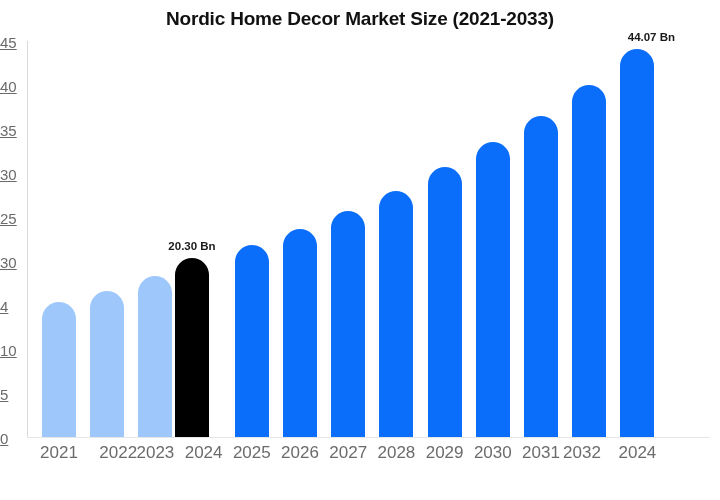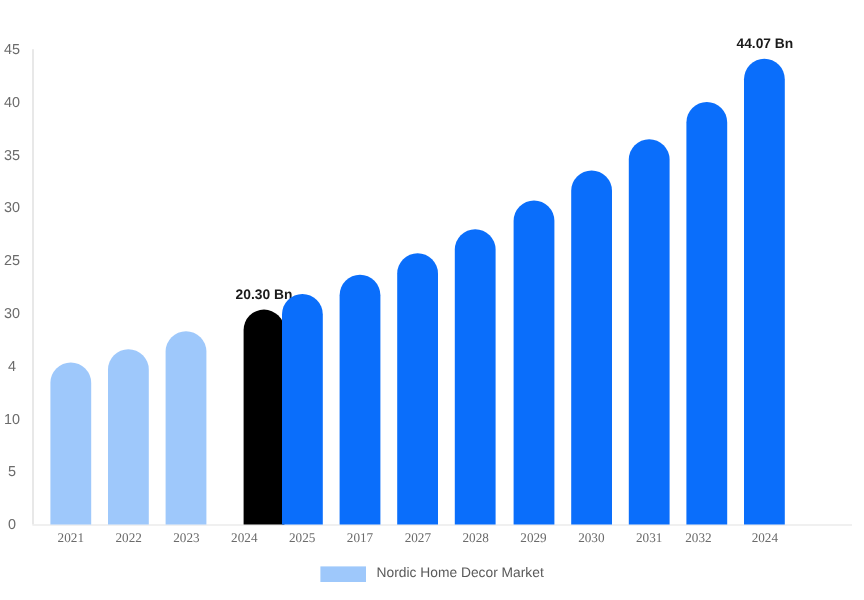--- a/index.html
+++ b/index.html
@@ -62,24 +62,25 @@
     width: 683px;
     height: 1px;
     background: #e6e6e6;
   }
 
   
   .y-tick {
     position: absolute;
     right: 0;
     width: 100%;
-    text-align: center;
-    font-size: 12px;
+    text-align: left;
+    font-size: 15px;
     color: #6b6b6b;
     line-height: 1;
+    text-decoration: underline;
   }
   #y-ticks {
     position: absolute;
     left: 0px;
     top: 41px;
     width: 20px;
     height: 396px;
   }
 
   
@@ -105,24 +106,23 @@
     color: #1a1a1a;
     white-space: nowrap;
   }
 
   
   .x-tick {
     position: absolute;
     top: 444px;
     width: 60px;
     text-align: center;
-    font-size: 11px;
+    font-size: 17px;
     color: #6b6b6b;
     line-height: 1;
-    font-family: Liberation Serif, serif;
   }
 
   
   #legend {
     position: absolute;
     left: 0;
     top: 472px;
     width: 720px;
     display: flex;
     justify-content: center;
@@ -137,20 +137,21 @@
     font-size: 11.5px;
     color: #5a5a5a;
     line-height: 1;
   }
 </style>
 </head>
 <body>
 
 <div id="chart-root">
 
+  <div id="chart-title" style="color: rgb(17, 17, 17);">Nordic Home Decor Market Size (2021-2033)</div>
 
   <div id="y-ticks">
       <div class="y-tick" style="top: 390px;">0</div>
       <div class="y-tick" style="top: 346px;">5</div>
       <div class="y-tick" style="top: 302px;">10</div>
       <div class="y-tick" style="top: 258px;">4</div>
       <div class="y-tick" style="top: 214px;">30</div>
       <div class="y-tick" style="top: 170px;">25</div>
       <div class="y-tick" style="top: 126px;">30</div>
       <div class="y-tick" style="top: 82px;">35</div>
@@ -164,21 +165,21 @@
     <div id="bars-layer">
         <div class="bar-slot" style="left: 15px; height: 396px;">
           <div class="bar" style="height: 134.64px; background: rgb(158, 200, 251);"></div>
         </div>
         <div class="bar-slot" style="left: 63.2px; height: 396px;">
           <div class="bar" style="height: 146.08px; background: rgb(158, 200, 251);"></div>
         </div>
         <div class="bar-slot" style="left: 111.4px; height: 396px;">
           <div class="bar" style="height: 161.04px; background: rgb(158, 200, 251);"></div>
         </div>
-        <div class="bar-slot" style="left: 176px; height: 396px;">
+        <div class="bar-slot" style="left: 148px; height: 396px;">
           <div class="bar" style="height: 178.64px; background: rgb(0, 0, 0);"></div>
           <div class="bar-label" style="bottom: 184.64px;">20.30 Bn</div>
         </div>
         <div class="bar-slot" style="left: 207.8px; height: 396px;">
           <div class="bar" style="height: 191.84px; background: rgb(10, 110, 251);"></div>
         </div>
         <div class="bar-slot" style="left: 256px; height: 396px;">
           <div class="bar" style="height: 207.68px; background: rgb(10, 110, 251);"></div>
         </div>
         <div class="bar-slot" style="left: 304.2px; height: 396px;">
@@ -194,39 +195,35 @@
           <div class="bar" style="height: 294.8px; background: rgb(10, 110, 251);"></div>
         </div>
         <div class="bar-slot" style="left: 497px; height: 396px;">
           <div class="bar" style="height: 321.2px; background: rgb(10, 110, 251);"></div>
         </div>
         <div class="bar-slot" style="left: 545.2px; height: 396px;">
           <div class="bar" style="height: 352px; background: rgb(10, 110, 251);"></div>
         </div>
         <div class="bar-slot" style="left: 593.4px; height: 396px;">
           <div class="bar" style="height: 387.816px; background: rgb(10, 110, 251);"></div>
-          <div class="bar-label" style="bottom: 393.816px;">44.07 Bn</div>
+          <div class="bar-label" style="bottom: 393.816px; margin-left: 14px;">44.07 Bn</div>
         </div>
       </div>
   </div>
 
   <div id="x-ticks-layer">
       <div class="x-tick" style="left: 29px;">2021</div>
-      <div class="x-tick" style="left: 77.2px;">2022</div>
+      <div class="x-tick" style="left: 77.2px; text-align: right;">2022</div>
       <div class="x-tick" style="left: 125.4px; text-align: center;">2023</div>
       <div class="x-tick" style="left: 173.6px;">2024</div>
       <div class="x-tick" style="left: 221.8px;">2025</div>
-      <div class="x-tick" style="left: 270px;">2017</div>
+      <div class="x-tick" style="left: 270px;">2026</div>
       <div class="x-tick" style="left: 318.2px;">2027</div>
       <div class="x-tick" style="left: 366.4px;">2028</div>
       <div class="x-tick" style="left: 414.6px;">2029</div>
       <div class="x-tick" style="left: 462.8px;">2030</div>
       <div class="x-tick" style="left: 511px;">2031</div>
       <div class="x-tick" style="left: 552px;">2032</div>
       <div class="x-tick" style="left: 607.4px;">2024</div>
     </div>
 
-  <div id="legend">
-    <span id="legend-swatch" style="background: rgb(158, 200, 251);"></span>
-    <span id="legend-label">Nordic Home Decor Market</span>
-  </div>
 
 </div>
 
 </body></html>

